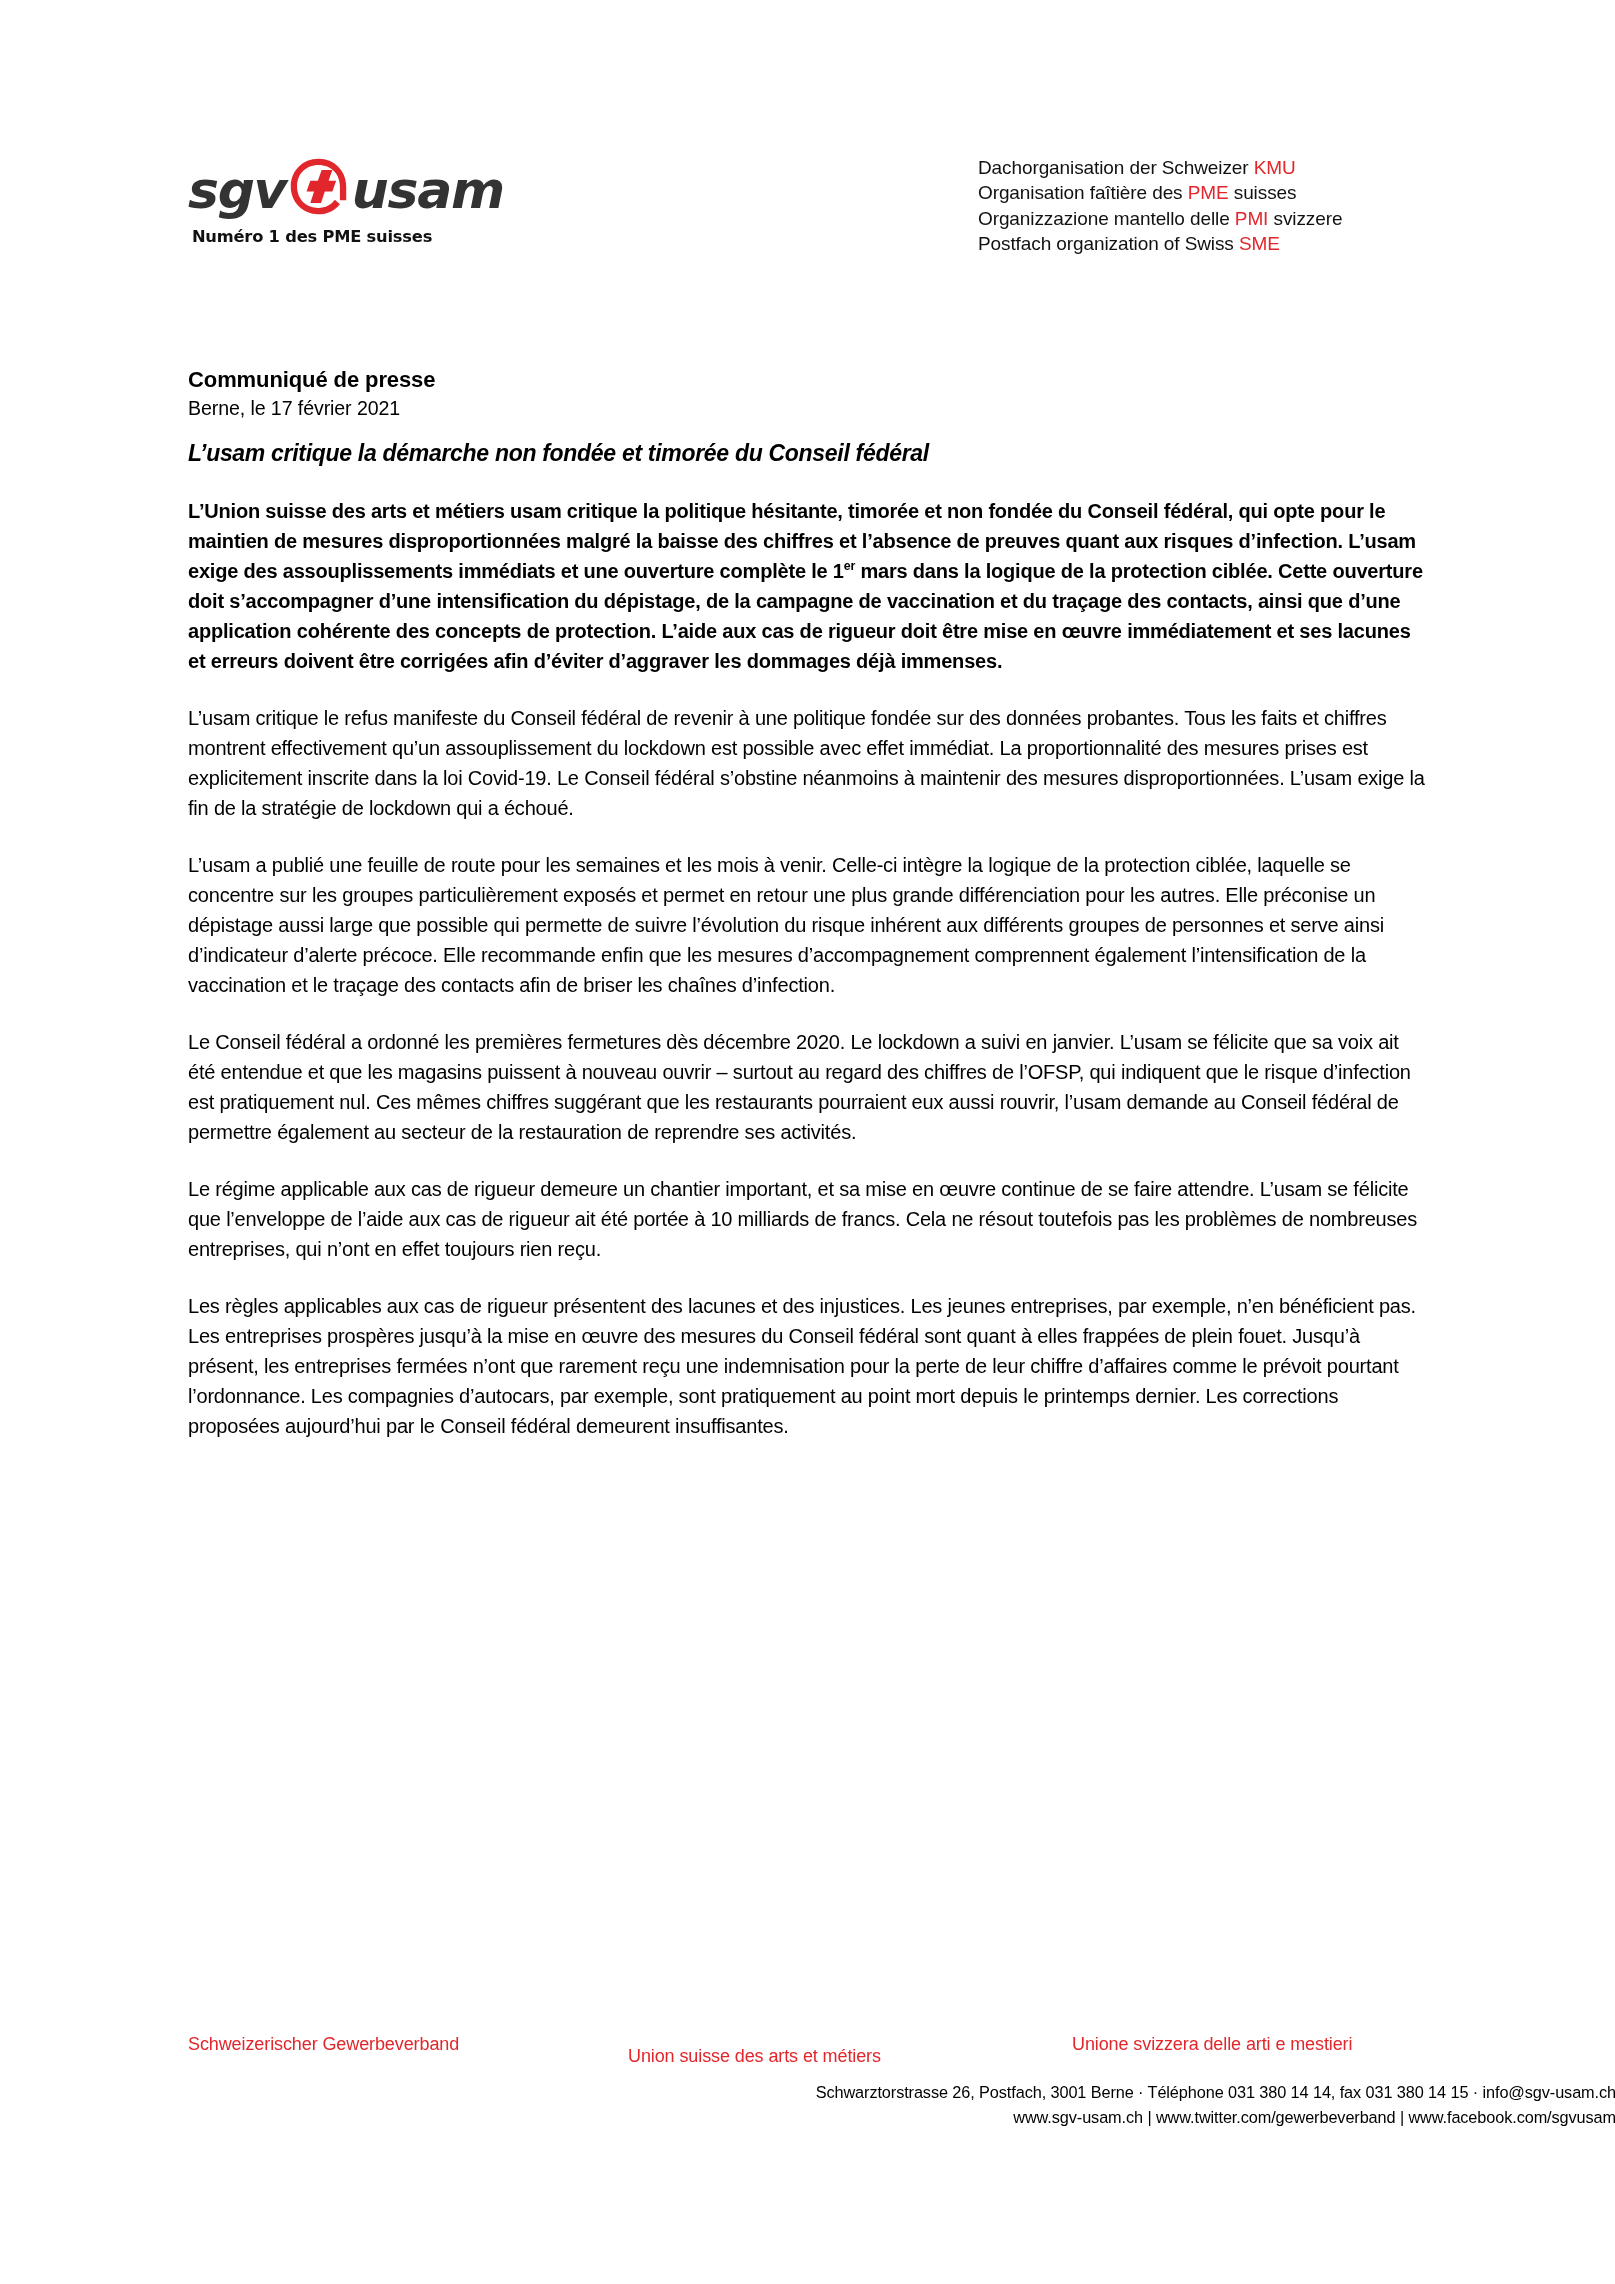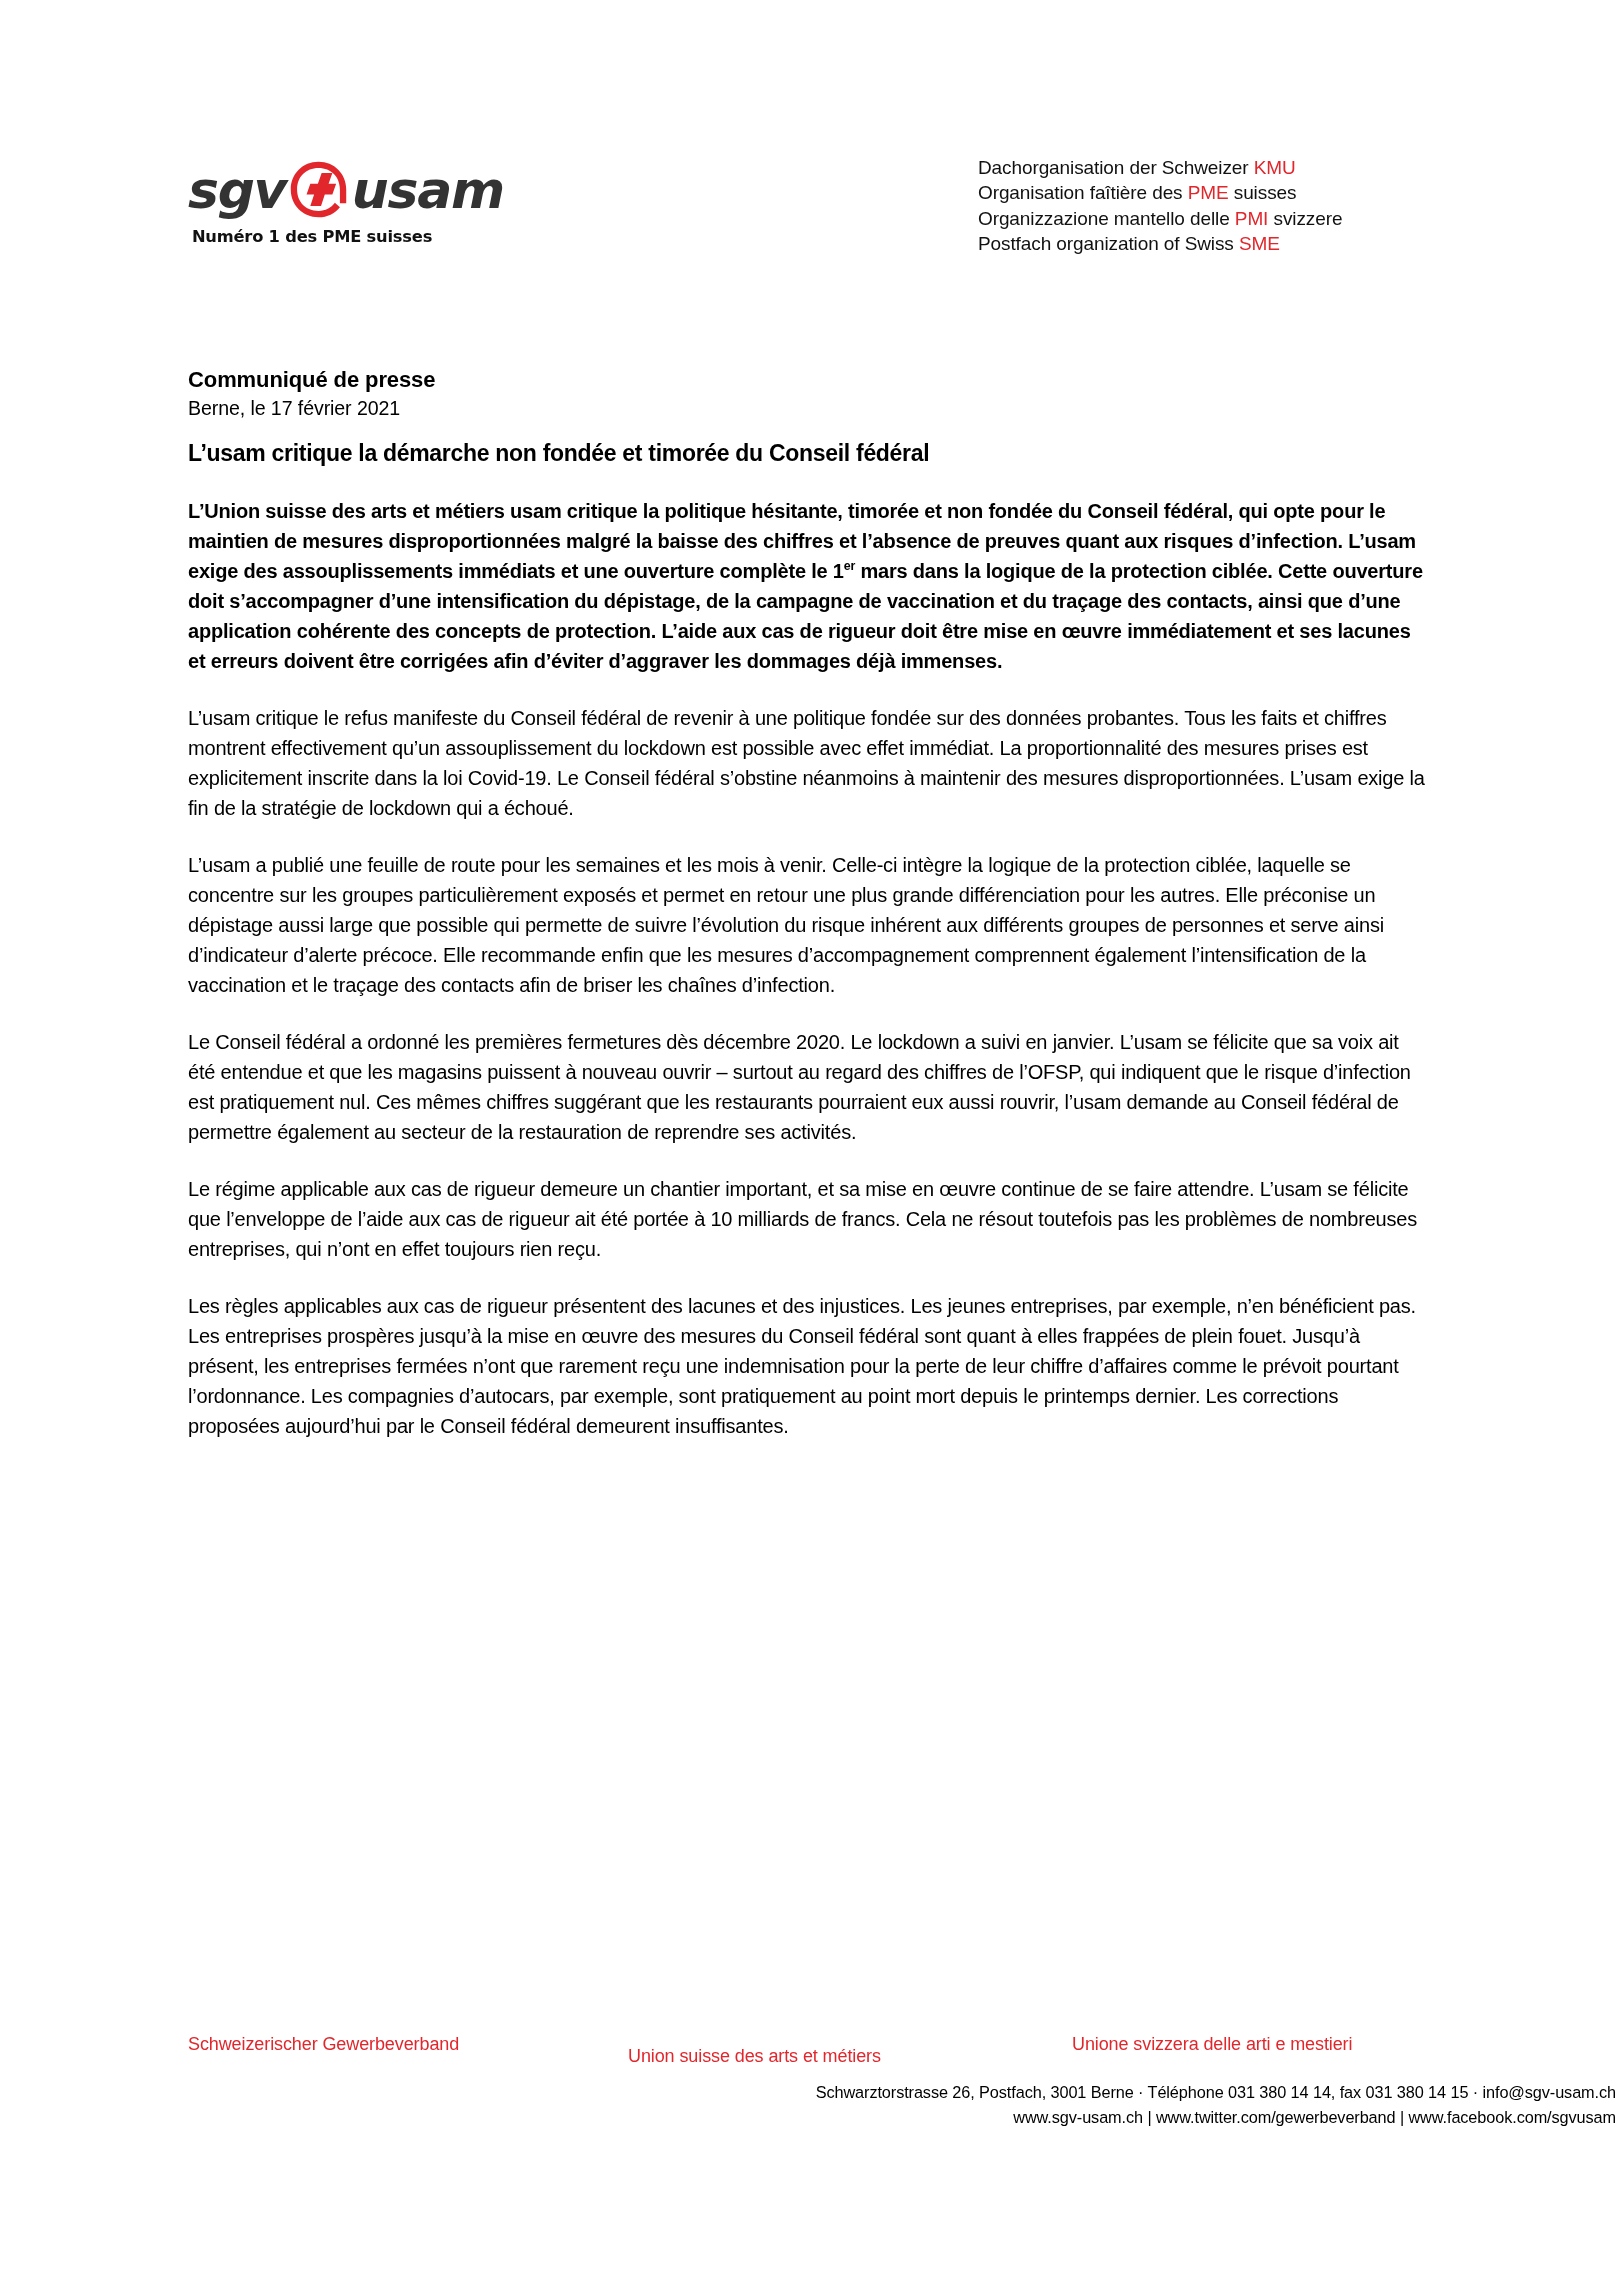--- a/index.html
+++ b/index.html
@@ -32,21 +32,21 @@
     height: 130px;
   }
   .logo-block {
     position: absolute;
     left: 188px;
     top: 19.6px;
     width: 404px;
   }
   .logo-wordmark {
     display: flex;
-    align-items: center;
+    align-items: flex-end;
     height: 56px;
   }
   .logo-text {
     font-family: "DejaVu Sans", sans-serif;
     font-weight: 700;
     font-style: italic;
     font-size: 52px;
     letter-spacing: -1.3px;
     color: #333333;
     line-height: 56px;
@@ -94,20 +94,21 @@
   .meta-date {
     font-size: 19.6px;
     line-height: 29px;
     letter-spacing: -0.1px;
   }
   .headline {
     font-size: 23px;
     font-weight: bold;
     line-height: 31px;
     letter-spacing: -0.3px;
+    font-style: italic;
   }
   .lead {
     margin-top: 27px;
     font-size: 20px;
     font-weight: bold;
     line-height: 30px;
     letter-spacing: -0.2px;
   }
   .lead sup {
     font-size: 12.4px;

